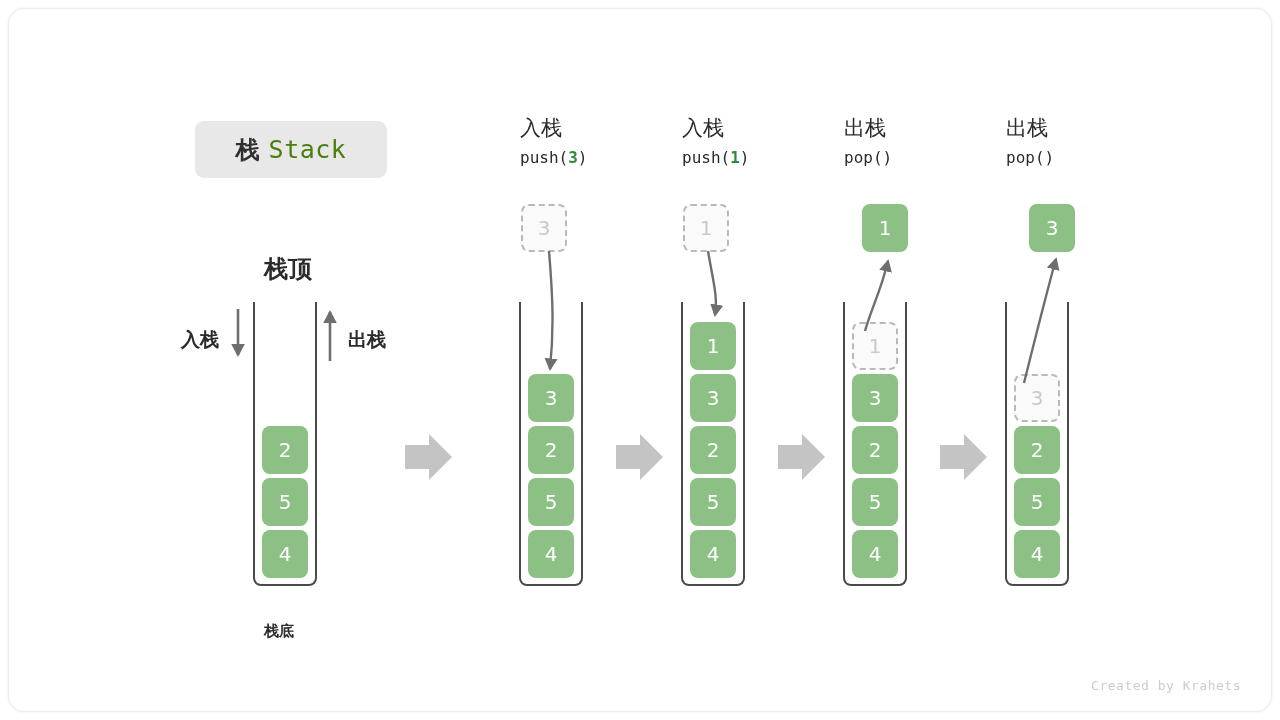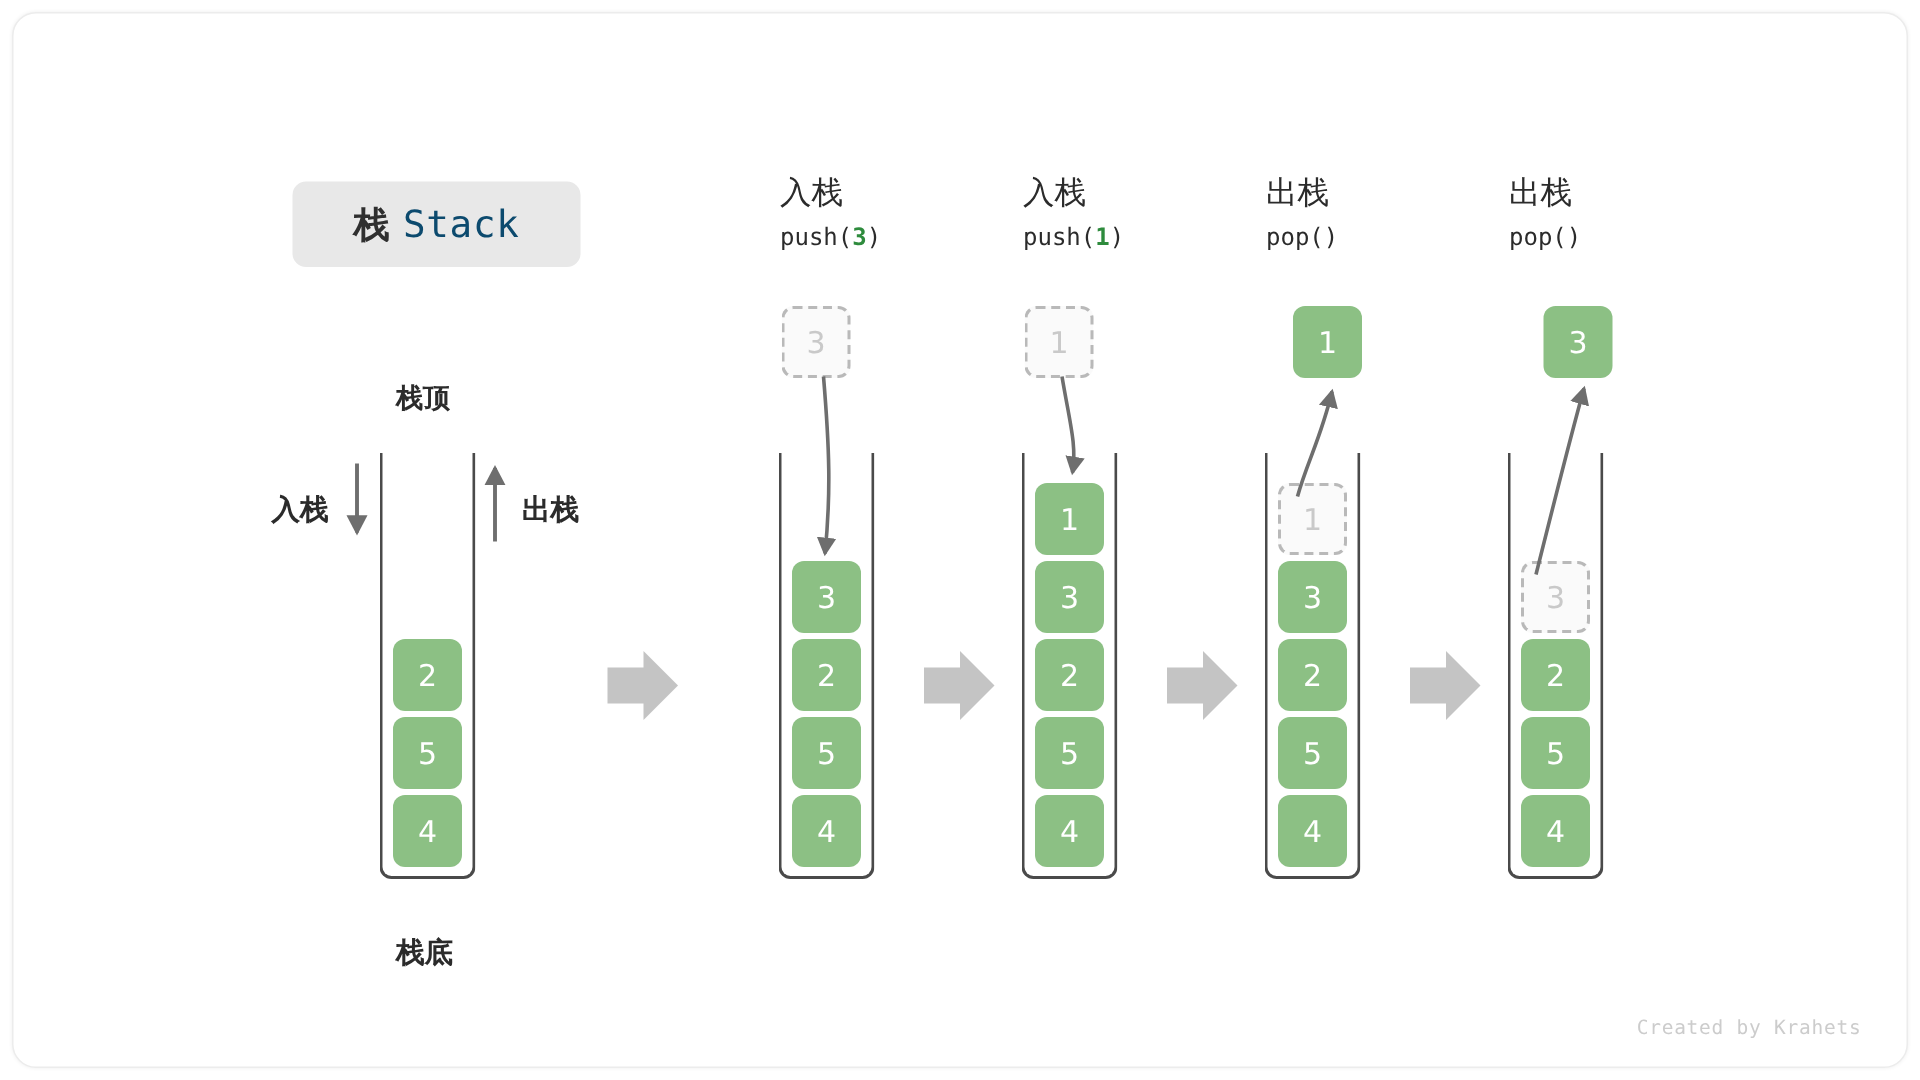--- a/index.html
+++ b/index.html
@@ -43,44 +43,44 @@
   }
   #title-chip .cjk {
     font-family: "DejaVu Sans", sans-serif;
     font-weight: bold;
     font-size: 24px;
     color: #2f2f2f;
   }
   #title-chip .latin {
     font-family: "DejaVu Sans Mono", monospace;
     font-size: 25px;
-    color: #0c4a6e;
+    color: #4d7c0f;
     letter-spacing: 0.5px;
     text-align: center;
   }
 
   
   .cjk-bold {
     font-family: "DejaVu Sans", sans-serif;
     font-weight: bold;
     color: #2b2b2b;
     white-space: nowrap;
   }
 
   #label-top {
     position: absolute;
     left: 255px;
     top: 244px;
-    font-size: 18px;
+    font-size: 24px;
   }
   #label-bottom {
     position: absolute;
     left: 255px;
     top: 613px;
-    font-size: 19px;
+    font-size: 15px;
   }
   #label-in {
     position: absolute;
     left: 172px;
     top: 318px;
     font-size: 19px;
   }
   #label-out {
     position: absolute;
     left: 339px;

